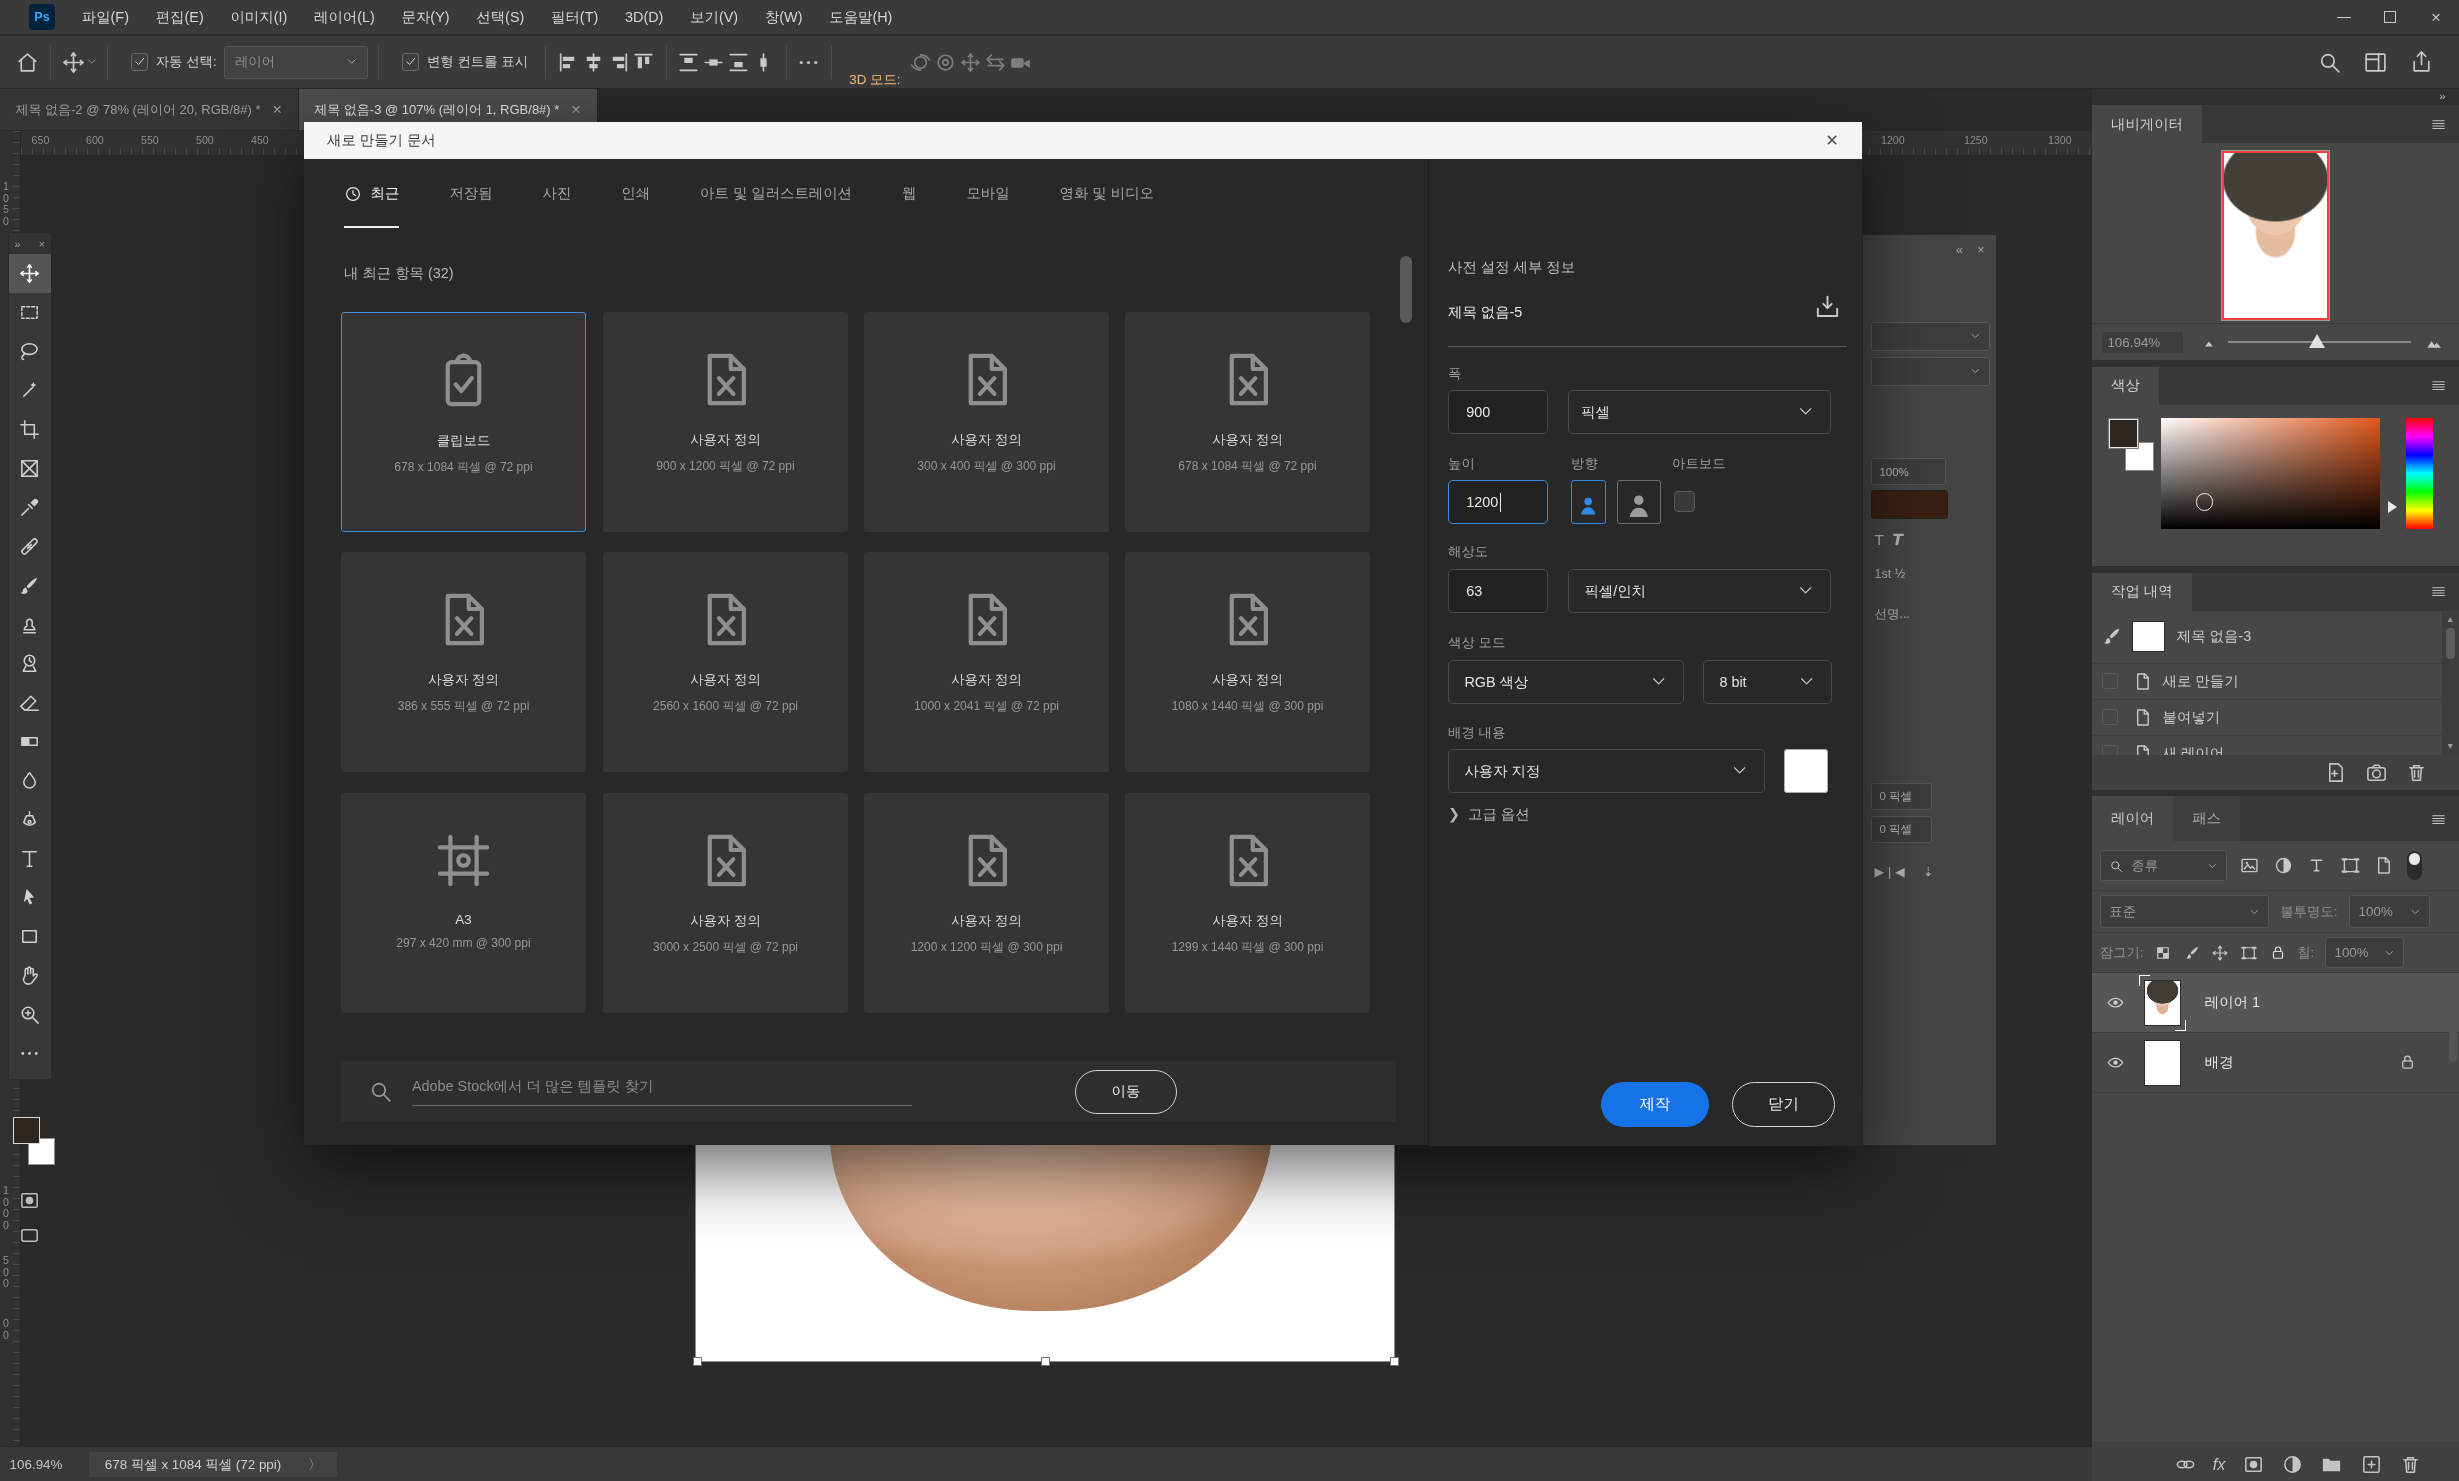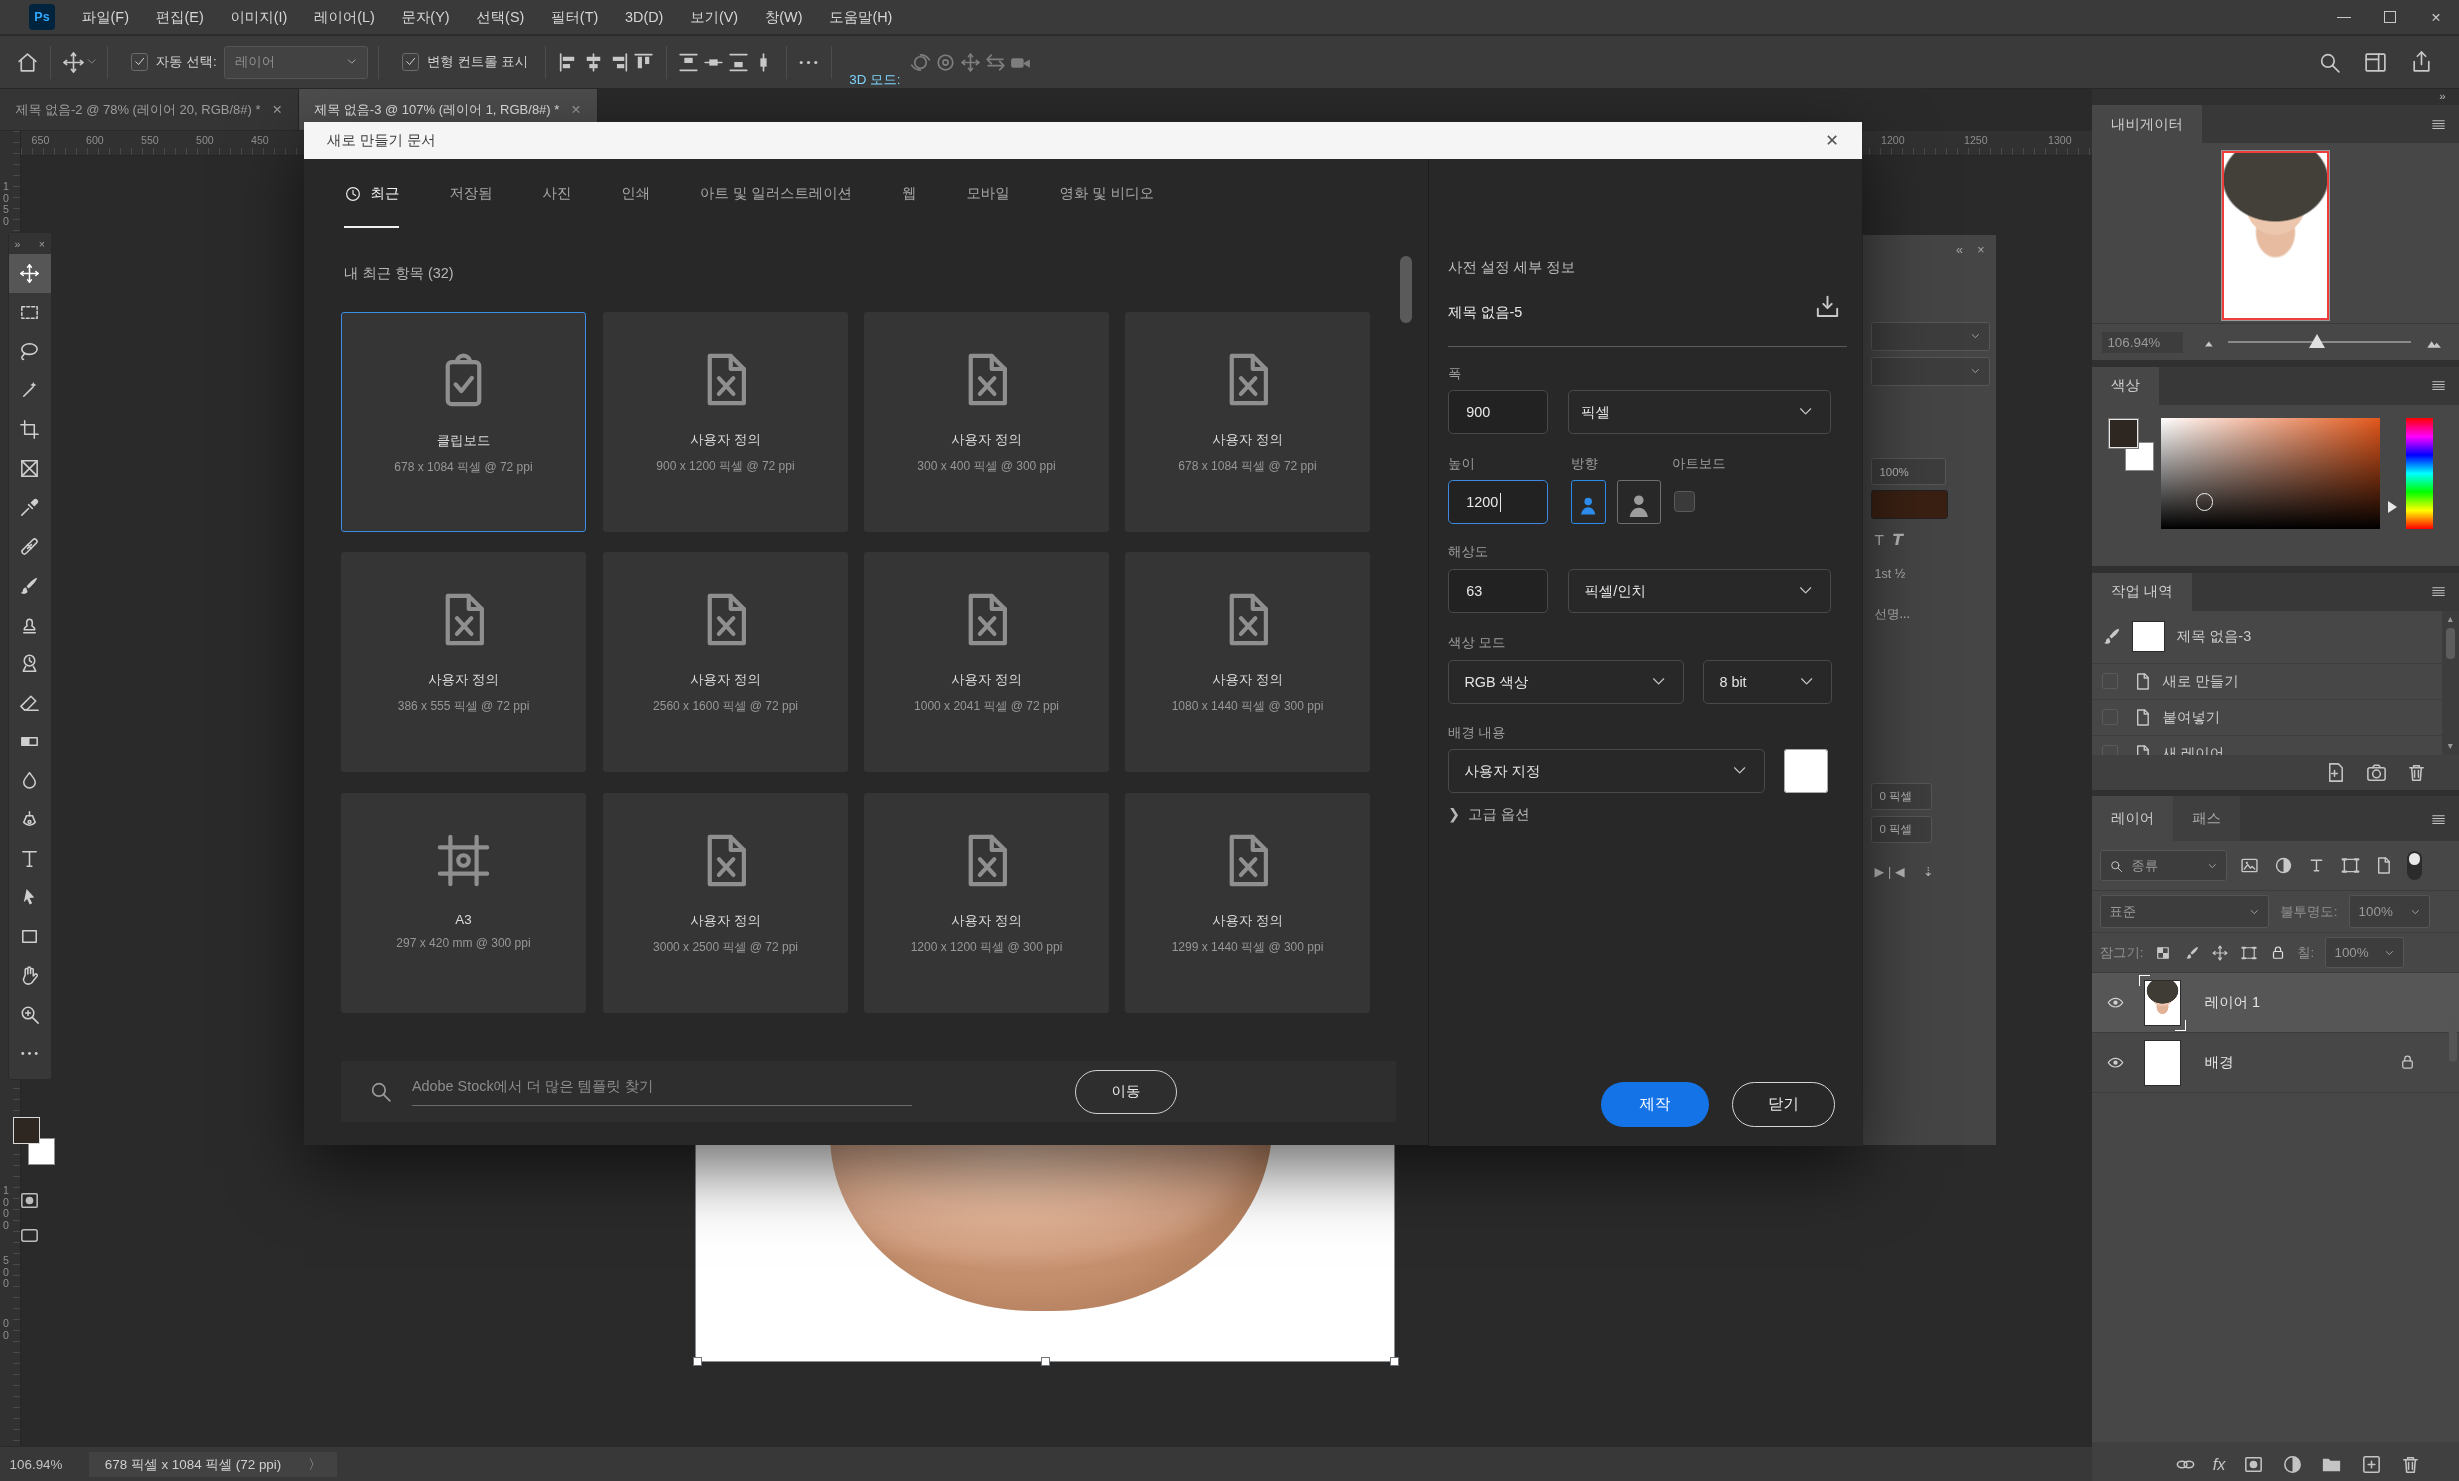--- a/index.html
+++ b/index.html
@@ -11,21 +11,21 @@
   
   .menubar{left:0;top:0;width:2459px;height:35px;background:#3a3a3a;display:flex;align-items:center;border-bottom:1px solid #2c2c2c;z-index:60;}
   .ps-logo{width:26px;height:26px;margin:0 13.4px 0 29px;border-radius:3.8px;background:#00243d;color:#31a8ff;font-weight:bold;font-size:12.5px;display:flex;align-items:center;justify-content:center;}
   .menu-item{padding:0 13.4px;font-size:14.4px;color:#d6d6d6;line-height:35px;cursor:default;}
   .win-controls{margin-left:auto;display:flex;height:35px;}
   .win-btn{width:46px;height:35px;display:flex;align-items:center;justify-content:center;color:#c8c8c8;font-size:12.5px;}
   
   .optionsbar{left:0;top:36px;width:2459px;height:53px;background:#3a3a3a;border-bottom:1px solid #272727;display:flex;align-items:center;z-index:60;}
   .opt-sep{width:1px;height:33px;background:#4c4c4c;margin:0 9.6px;}
   .opt-label{font-size:13.4px;color:#cfcfcf;margin:0 7.7px;}
-  .opt-label.dim{color:#7dd3fc;margin-top:35px;}
+  .opt-label.dim{color:#fdba74;margin-top:35px;}
   .opt-check{width:17.3px;height:17.3px;border:1px solid #6a6a6a;border-radius:2.9px;background:#3d3d3d;display:flex;align-items:center;justify-content:center;margin-left:13.4px;}
   .opt-check .icon{width:13.4px;height:13.4px;color:#e6e6e6;}
   .opt-dd{height:33px;min-width:144px;border:1px solid #555;border-radius:2.9px;background:#424242;color:#8f8f8f;font-size:13.4px;display:flex;align-items:center;padding:0 9.6px;gap:25px;}
   .tool-ic{width:25px;height:25px;}
   .tool-ic.dim{color:#7e7e7e;}
   
   .doctabs{left:0;top:89px;width:2092px;height:41px;background:#2a2a2a;display:flex;align-items:stretch;z-index:40;}
   .doctab{display:flex;align-items:center;gap:11.5px;padding:0 15.4px;font-size:13px;background:#353535;color:#9d9d9d;border-right:1px solid #252525;}
   .doctab.active{background:#4d4d4d;color:#e2e2e2;}
   .doctab .x{font-size:12.5px;color:#9a9a9a;}

